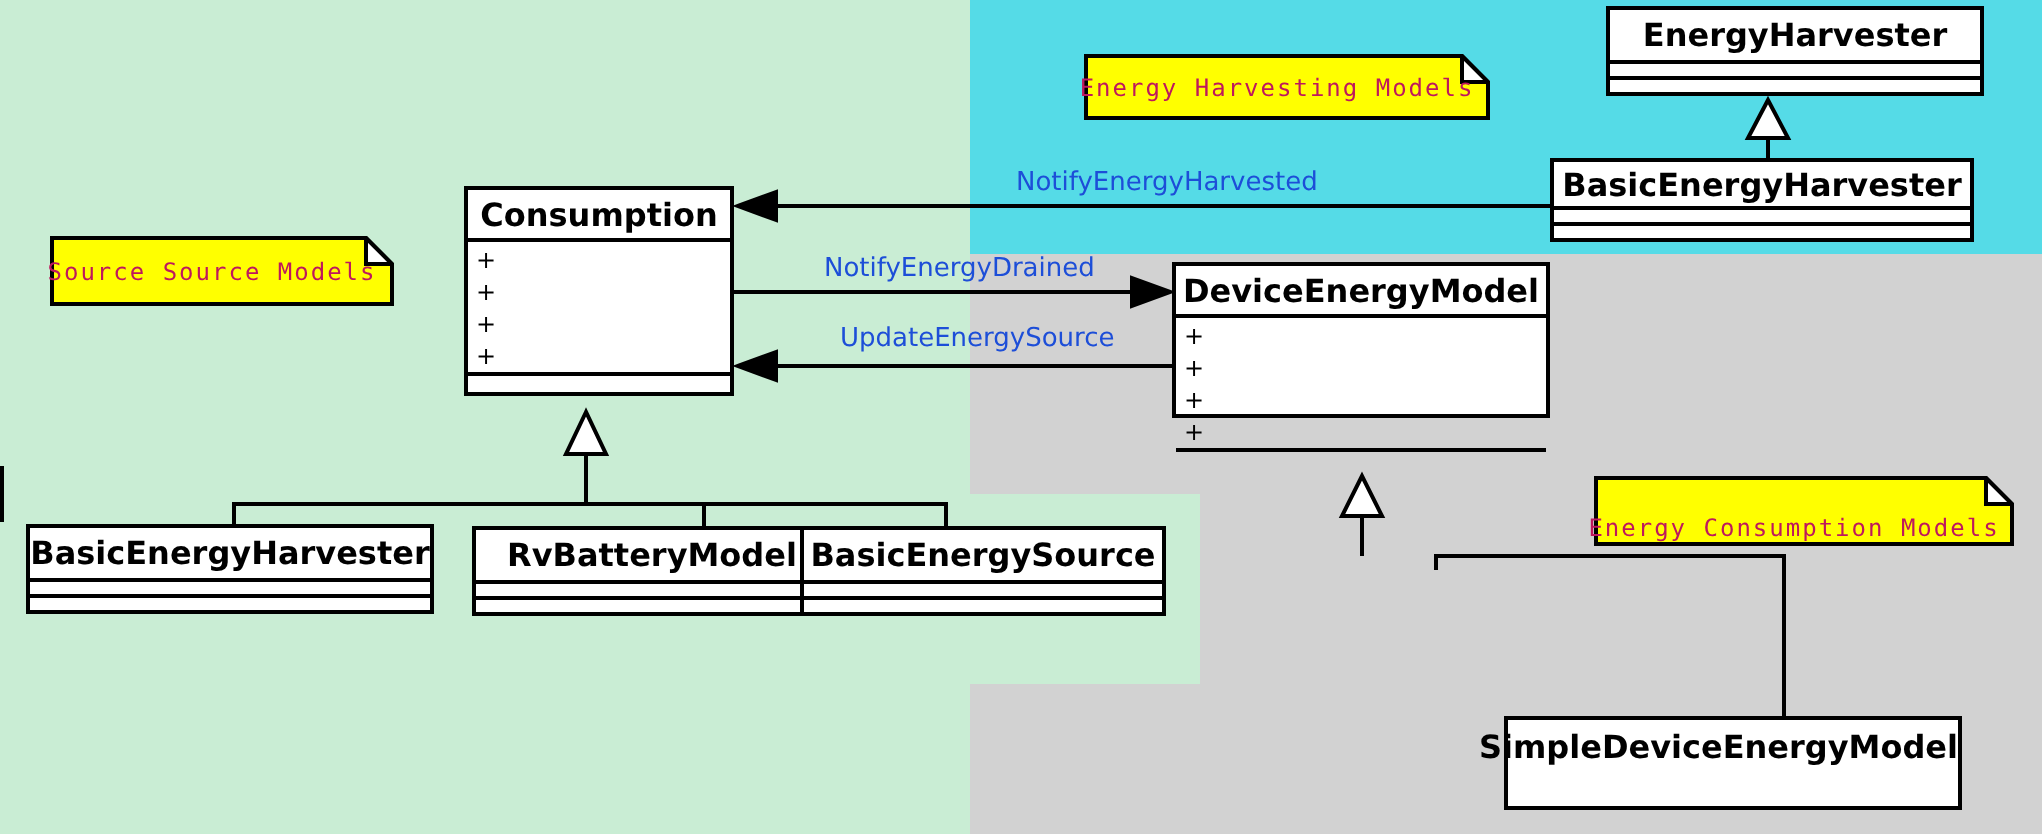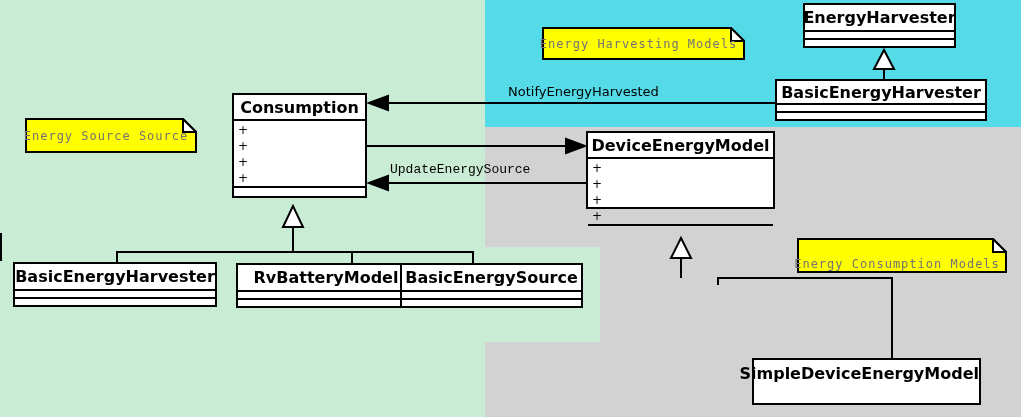--- a/index.html
+++ b/index.html
@@ -12,22 +12,22 @@
   .uml-class.simple .uml-title{flex:1;}
   .uml-class.detailed .uml-title{flex:0 0 24px;}
   .uml-attrs{flex:1;border-top:2px solid #000;padding-top:1px;}
   .uml-attrs .attr{font-size:12px;line-height:16px;padding-left:4px;color:#000;}
   .uml-comp{border-top:2px solid #000;}
   .uml-class.simple .uml-comp{flex:0 0 6px;}
   .uml-class.detailed .uml-comp{flex:0 0 8px;}
   .note{position:absolute;}
   .note .note-label{position:absolute;left:0;top:0;right:10px;bottom:0;display:flex;align-items:center;
         justify-content:center;font-family:"DejaVu Sans Mono","Liberation Mono",monospace;
-        font-size:12px;letter-spacing:1px;color:#737373;white-space:nowrap;}
-  .rel-label{position:absolute;font-size:13px;color:#000000;white-space:nowrap;}
+        font-size:12px;letter-spacing:1px;color:#be185d;white-space:nowrap;}
+  .rel-label{position:absolute;font-size:13px;color:#1d4ed8;white-space:nowrap;}
   svg.overlay{position:absolute;left:0;top:0;pointer-events:none;}
 </style>
 </head>
 <body>
 
 <div id="canvas">
 
   <div class="region" style="left: 0px; top: 0px; width: 485px; height: 417px; background-color: rgb(201, 237, 212);"></div>
   <div class="region" style="left: 485px; top: 0px; width: 536px; height: 127px; background-color: rgb(85, 219, 231);"></div>
   <div class="region" style="left: 485px; top: 127px; width: 536px; height: 290px; background-color: rgb(210, 210, 210);"></div>
@@ -62,40 +62,40 @@
       <polyline points="718,285 718,278 892,278 892,358"></polyline>
     </g>
     <line x1="1" y1="233" x2="1" y2="261" stroke="#000000" stroke-width="2"></line>
   </svg>
 
   <div class="note" style="left:25px;top:118px;width:172px;height:35px;">
     <svg width="172" height="35" viewBox="0 0 172 35">
       <polygon points="1,1 158,1 171,14 171,34 1,34" stroke="#000000" stroke-width="2" fill="#ffff00"></polygon>
       <polygon points="158,1 171,14 158,14" stroke="#000000" stroke-width="2" fill="#ffffff"></polygon>
     </svg>
-    <div class="note-label">Energy Source Source</div>
+    <div class="note-label">Source Source Models</div>
   </div>
 
   <div class="note" style="left:542px;top:27px;width:203px;height:33px;">
     <svg width="203" height="33" viewBox="0 0 203 33">
       <polygon points="1,1 189,1 202,14 202,32 1,32" stroke="#000000" stroke-width="2" fill="#ffff00"></polygon>
       <polygon points="189,1 202,14 189,14" stroke="#000000" stroke-width="2" fill="#ffffff"></polygon>
     </svg>
     <div class="note-label">Energy Harvesting Models</div>
   </div>
 
   <div class="note" style="left:797px;top:193px;width:210px;height:51px;margin-top:45px;">
     <svg width="210" height="35" viewBox="0 0 210 35">
       <polygon points="1,1 196,1 209,14 209,34 1,34" stroke="#000000" stroke-width="2" fill="#ffff00"></polygon>
       <polygon points="196,1 209,14 196,14" stroke="#000000" stroke-width="2" fill="#ffffff"></polygon>
     </svg>
     <div class="note-label">Energy Consumption Models</div>
   </div>
 
-  <div class="uml-class simple" style="left:803px;top:3px;width:153px;height:45px;">
+  <div class="uml-class simple" style="left:803px;top:3px;width:189px;height:45px;">
     <div class="uml-title">EnergyHarvester</div>
     <div class="uml-comp"></div>
     <div class="uml-comp"></div>
   </div>
 
   <div class="uml-class simple" style="left:775px;top:79px;width:212px;height:42px;">
     <div class="uml-title">BasicEnergyHarvester</div>
     <div class="uml-comp"></div>
     <div class="uml-comp"></div>
   </div>
@@ -141,15 +141,16 @@
   </div>
 
 
   <div class="uml-class simple" style="left:752px;top:358px;width:229px;height:47px;align-items:flex-end;">
     <div class="uml-title">SimpleDeviceEnergyModel</div>
     <div class="uml-comp"></div>
     <div class="uml-comp"></div>
   </div>
 
   <div class="rel-label" style="left:508px;top:84px;">NotifyEnergyHarvested</div>
-  <div class="rel-label" style="left:390px;top:162px;font-family:Liberation Mono, monospace;">UpdateEnergySource</div>
+  <div class="rel-label" style="left:412px;top:127px;">NotifyEnergyDrained</div>
+  <div class="rel-label" style="left:420px;top:162px;">UpdateEnergySource</div>
 
 </div>
 
 </body></html>

